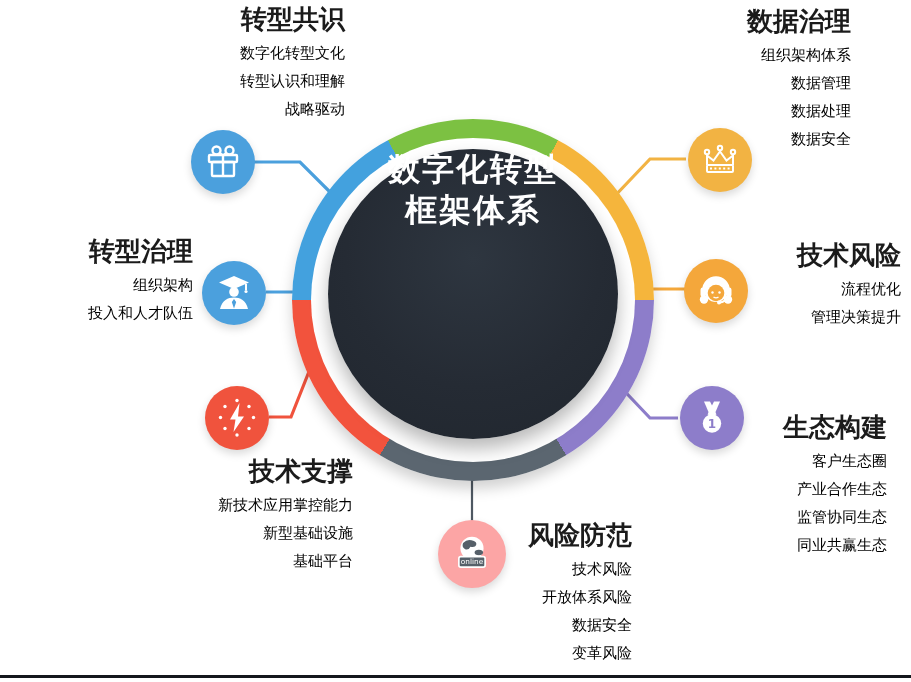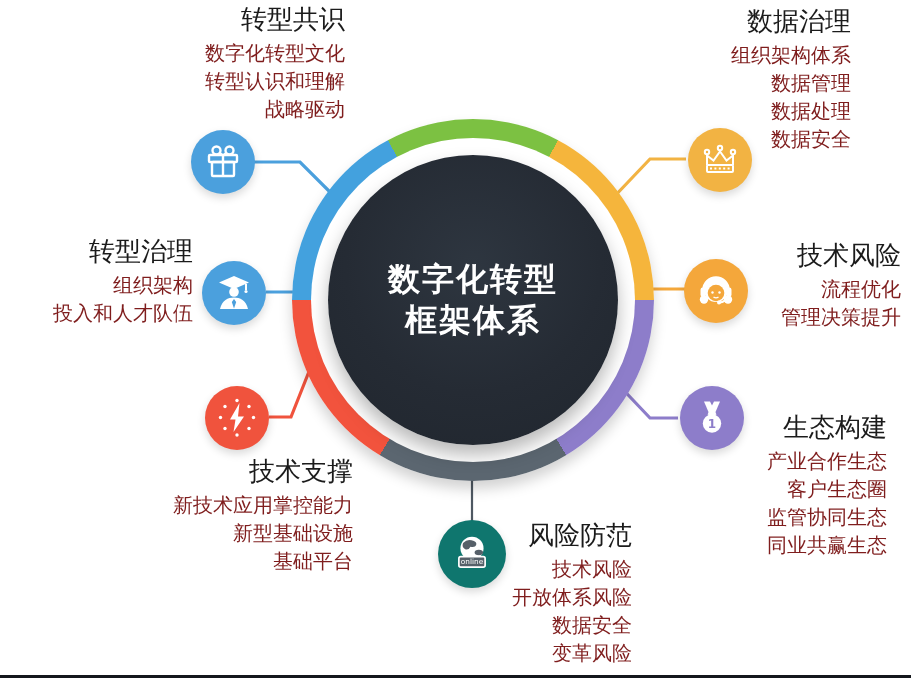--- a/index.html
+++ b/index.html
@@ -6,43 +6,43 @@
   .canvas{
     position:relative;width:911px;height:682px;overflow:hidden;background:#ffffff;
     font-family:"DejaVu Sans","Liberation Sans",sans-serif;
   }
   svg.connectors{position:absolute;left:0;top:0;width:911px;height:682px;}
 
   
   .ring{position:absolute;left:292px;top:119px;width:362px;height:362px;border-radius:50%;
         box-shadow:0 8px 14px rgba(0,0,0,.18);}
   .ring-gap{position:absolute;left:311px;top:138px;width:324px;height:324px;border-radius:50%;background:#ffffff;}
-  .core{position:absolute;left:328px;top:155px;width:290px;height:290px;border-radius:50%;
+  .core{position:absolute;left:328px;top:149px;width:290px;height:290px;border-radius:50%;
         background:radial-gradient(circle at 50% 38%, #2e3640 0%, #252b34 55%, #20262e 100%);
         box-shadow:0 10px 18px rgba(0,0,0,.28);
-        display:flex;align-items:center;justify-content:center;}
+        display:flex;align-items:flex-start;justify-content:center;}
   .core-text{color:#ffffff;font-weight:bold;font-size:32px;line-height:41px;text-align:center;letter-spacing:2px;}
   .core-text span{display:block;}
 
   
   .icon-circle{position:absolute;width:64px;height:64px;border-radius:50%;
                display:flex;align-items:center;justify-content:center;
                box-shadow:0 4px 8px rgba(0,0,0,.15);}
   .ic-gift{left:191px;top:130px;}
   .ic-grad{left:202px;top:261px;}
   .ic-spark{left:205px;top:386px;}
   .ic-crown{left:688px;top:128px;}
   .ic-headset{left:684px;top:259px;}
   .ic-medal{left:680px;top:386px;}
   .ic-globe{left:438px;top:520px;width:68px;height:68px;}
 
   
   .label-block{position:absolute;text-align:right;white-space:nowrap;}
-  .label-block h3{margin:0 0 5px 0;font-size:26px;line-height:30px;color:#1b1b1b;font-weight:normal;}
-  .label-block .item{font-size:20px;line-height:28px;color:#7f1d1d;}
+  .label-block h3{margin:0 0 5px 0;font-size:26px;line-height:30px;color:#1b1b1b;font-weight:bold;}
+  .label-block .item{font-size:15px;line-height:28px;color:#000000;}
   .b1{right:566px;top:4px;}
   .b2{right:60px;top:6px;}
   .b3{right:718px;top:236px;}
   .b4{right:10px;top:240px;}
   .b5{right:558px;top:456px;}
   .b6{right:24px;top:412px;}
   .b7{right:279px;top:520px;}
 
   .bottom-line{position:absolute;left:0;top:675px;width:911px;height:3px;background:#14171c;}
 </style>
@@ -142,21 +142,21 @@
 
   <div class="icon-circle ic-medal" style="background: rgb(141, 125, 202);">
     <svg width="40" height="40" viewBox="0 0 40 40">
       <polygon points="12,3.5 18,3.5 24.5,16.5 18.5,18.8" fill="#fff"></polygon>
       <polygon points="28,3.5 22,3.5 15.5,16.5 21.5,18.8" fill="#fff"></polygon>
       <circle cx="20" cy="25.5" r="9.2" fill="#fff"></circle>
       <text x="20" y="30" text-anchor="middle" font-size="12" font-weight="bold" fill="#8d7dca">1</text>
     </svg>
   </div>
 
-  <div class="icon-circle ic-globe" style="background: #0f766e;">
+  <div class="icon-circle ic-globe" style="background: #fca5a5;">
     <svg width="42" height="42" viewBox="0 0 40 40">
       <circle cx="20" cy="14.5" r="11" fill="#fff"></circle>
       <path d="M11.5,9.5 q4,-4 8,-2.5 q5.5,1 4.5,4.5 q-1,2.5 -5.5,1.5 q-1.5,3.5 -5,2.5 q-3.5,-2 -2,-6 z" fill="#566069"></path>
       <ellipse cx="26.5" cy="18.5" rx="4" ry="2.6" fill="#566069"></ellipse>
       <rect x="7.5" y="22.5" width="25" height="10" rx="1.8" fill="#566069" stroke="#fff" stroke-width="1.6"></rect>
       <text x="20" y="30" text-anchor="middle" font-size="7" fill="#fff">online</text>
     </svg>
   </div>
 
   <div class="label-block b1">
@@ -188,22 +188,22 @@
 
   <div class="label-block b5">
     <h3>技术支撑</h3>
     <div class="item">新技术应用掌控能力</div>
     <div class="item">新型基础设施</div>
     <div class="item">基础平台</div>
   </div>
 
   <div class="label-block b6">
     <h3>生态构建</h3>
+    <div class="item">客户生态圈</div>
     <div class="item">产业合作生态</div>
-    <div class="item">客户生态圈</div>
     <div class="item">监管协同生态</div>
     <div class="item">同业共赢生态</div>
   </div>
 
   <div class="label-block b7">
     <h3>风险防范</h3>
     <div class="item">技术风险</div>
     <div class="item">开放体系风险</div>
     <div class="item">数据安全</div>
     <div class="item">变革风险</div>

